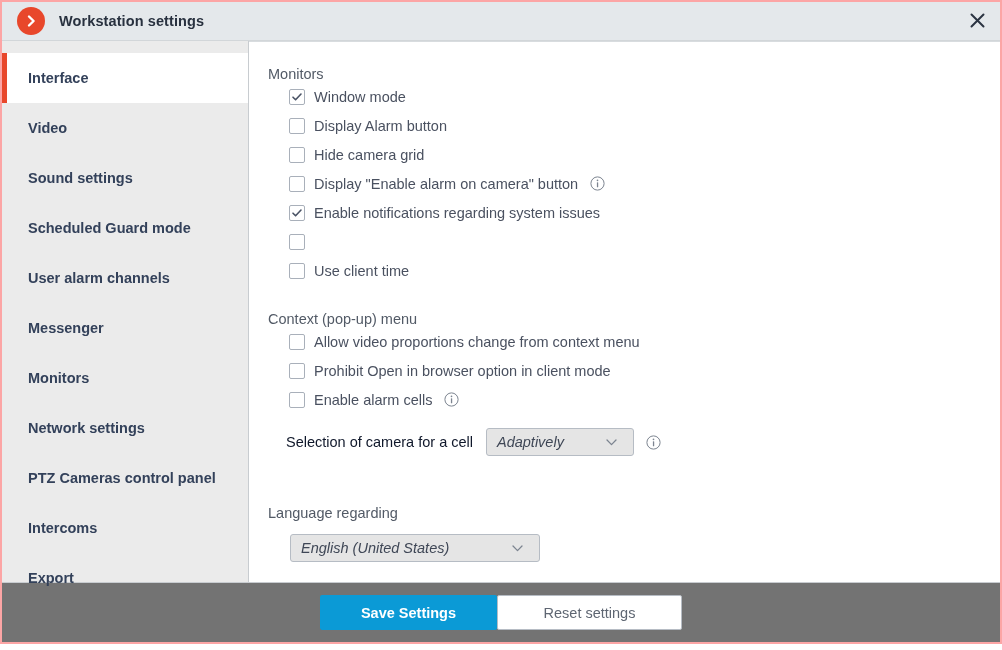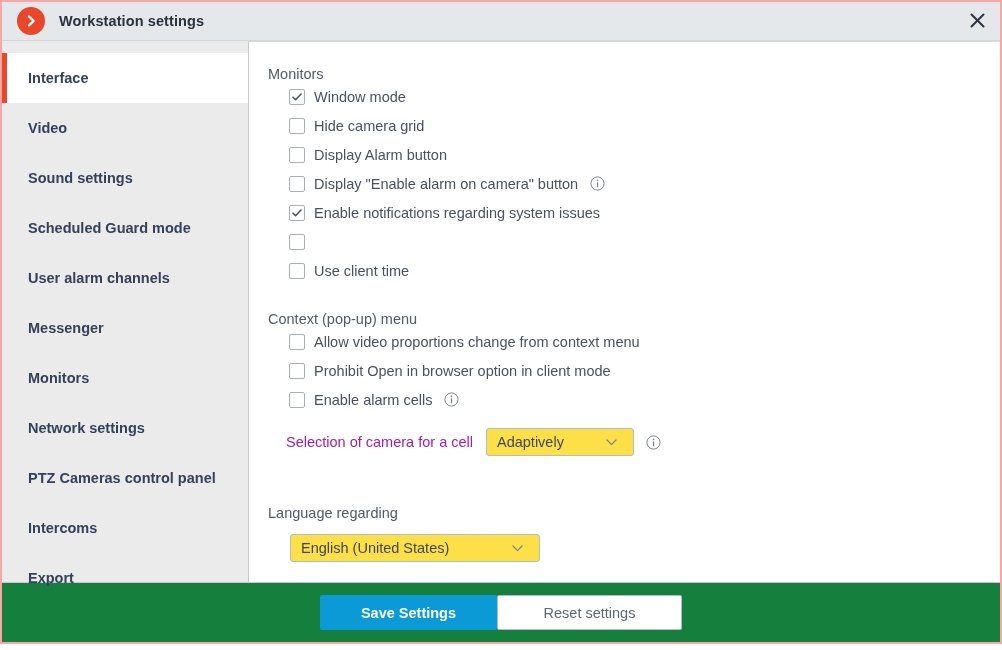--- a/index.html
+++ b/index.html
@@ -167,48 +167,49 @@
   .info-icon svg { display: block; }
 
   .field-row {
     display: flex;
     align-items: center;
     margin-left: 18px;
     margin-top: 14px;
   }
   .field-label {
     font-size: 14.5px;
-    color: #a21caf;
+    color: #0f172a;
     margin-right: 13px;
     white-space: nowrap;
   }
   .select {
     height: 28px;
     border: 1px solid #b6bcc4;
     border-radius: 3px;
-    background: #fde047;
+    background: #e5e5e5;
     box-sizing: border-box;
     display: flex;
     align-items: center;
     justify-content: space-between;
     padding: 0 16px 0 10px;
     font-size: 14.5px;
     color: #3f4756;
     cursor: pointer;
+    font-style: italic;
   }
   #camera-select { width: 148px; }
   #language-select { width: 250px; margin-left: 22px; margin-top: 13px; }
   .select .chev { margin-left: 10px; display: flex; align-items: center; }
   .select .chev svg { display: block; }
 
   
   #footer {
     height: 59px;
     min-height: 59px;
-    background: #15803d;
+    background: #737373;
     border-top: 1px solid #c8ccd0;
     display: flex;
     align-items: center;
     justify-content: center;
   }
   #save-button {
     width: 177px;
     height: 35px;
     background: #0b9ad6;
     color: #ffffff;
@@ -299,28 +300,28 @@
                 <path d="M2 6.2 L4.6 8.8 L10 3" fill="none" stroke="#4a5365" stroke-width="1.6" stroke-linecap="round" stroke-linejoin="round"></path>
               </svg>
           </span>
           <span class="check-label">Window mode</span>
         </div>
 
         <div class="check-row">
           <span class="checkbox">
             
           </span>
+          <span class="check-label">Display Alarm button</span>
+        </div>
+
+        <div class="check-row">
+          <span class="checkbox">
+            
+          </span>
           <span class="check-label">Hide camera grid</span>
-        </div>
-
-        <div class="check-row">
-          <span class="checkbox">
-            
-          </span>
-          <span class="check-label">Display Alarm button</span>
         </div>
 
         <div class="check-row">
           <span class="checkbox">
             
           </span>
           <span class="check-label">Display "Enable alarm on camera" button</span>
           <span class="info-icon">
             <svg width="15" height="15" viewBox="0 0 15 15">
               <circle cx="7.5" cy="7.5" r="6.6" fill="none" stroke="#7c8490" stroke-width="1"></circle>

